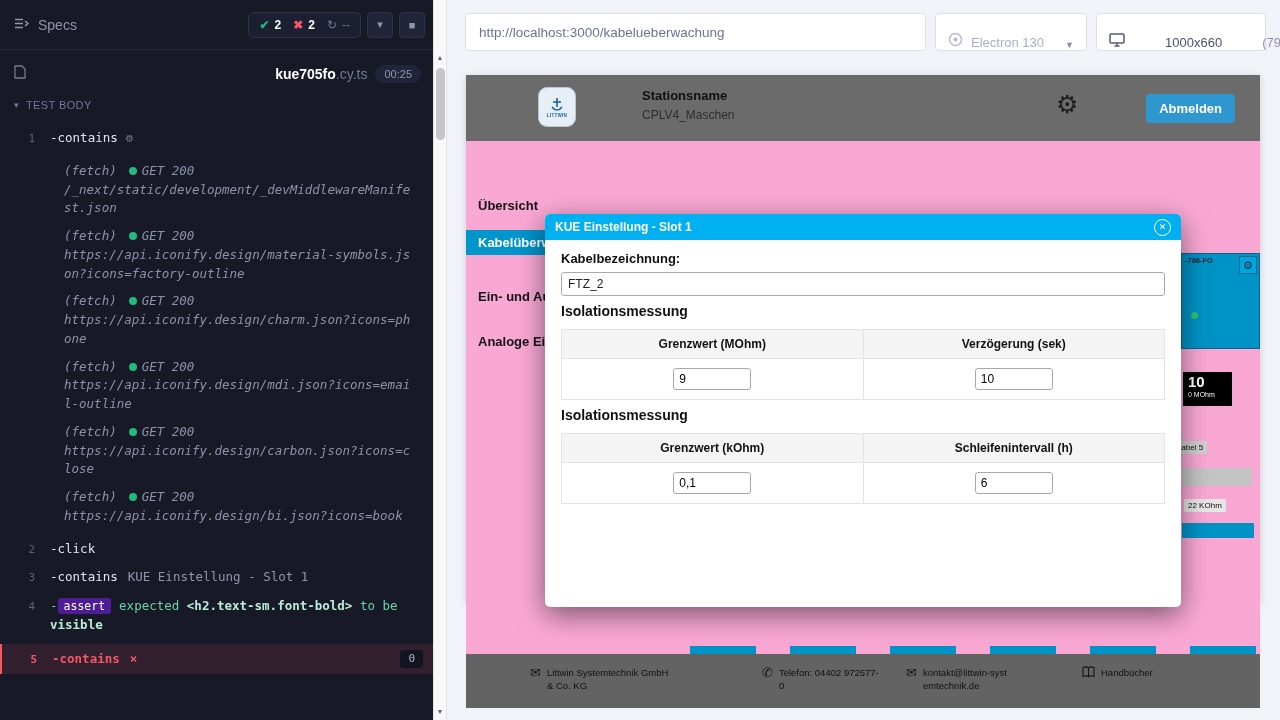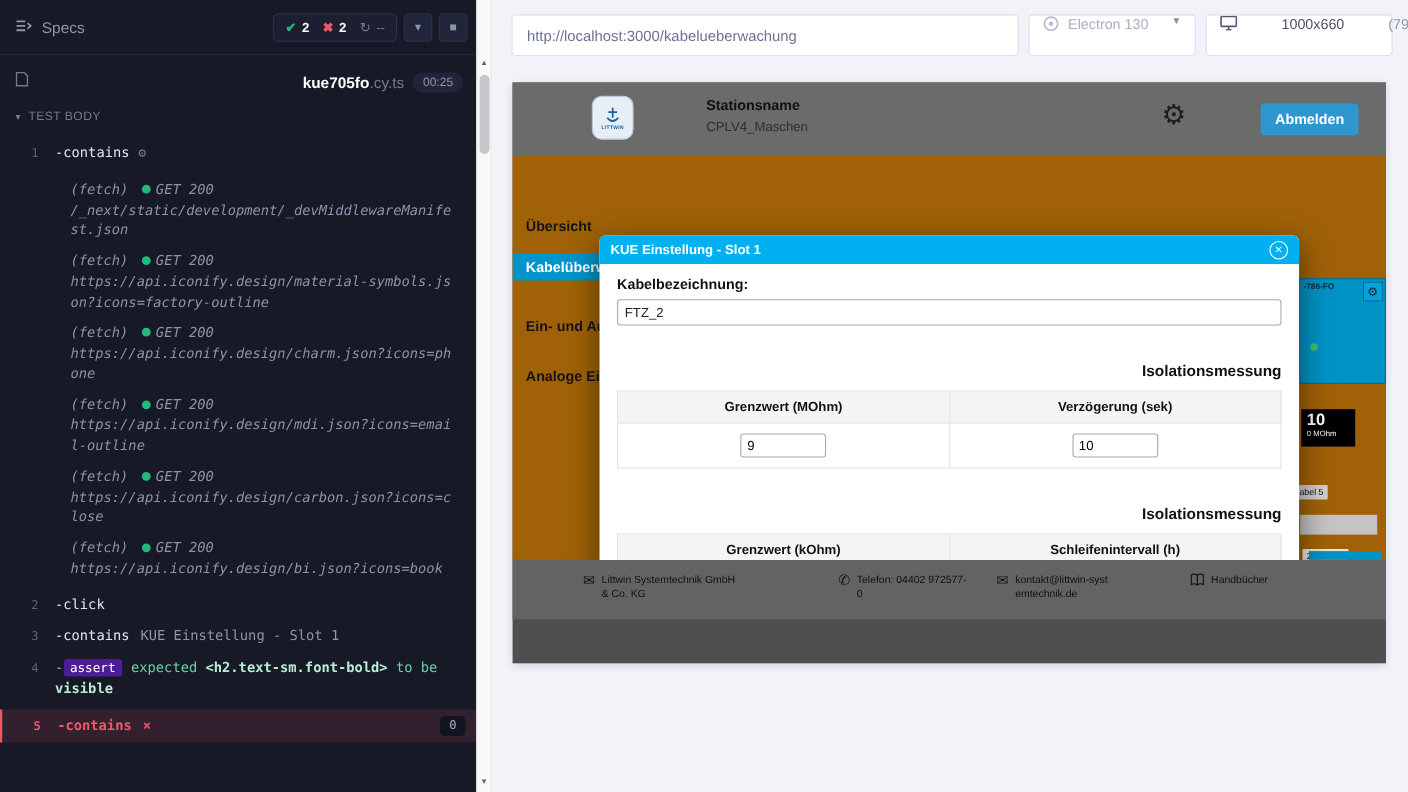--- a/index.html
+++ b/index.html
@@ -43,37 +43,37 @@
   
   .vscroll { width:14px; flex-shrink:0; background:#f8f8f8; border-left:1px solid #e2e2e6; border-right:1px solid #e2e2e6; position:relative; }
   .vs-arrow { position:absolute; left:0; width:100%; text-align:center; color:#5f6470; font-size:7px; }
   .vs-up { top:54px; } .vs-down { bottom:5px; }
   .vs-thumb { position:absolute; left:2px; top:68px; width:9px; height:72px; background:#c6c6c9; border-radius:5px; }
 
   
   .stage { flex:1; position:relative; background:#f2f3f8; }
   .toolbar { display:flex; gap:9px; padding:13px 14px 0 18px; align-items:center; }
   .url-box { flex:1; height:38px; background:#fff; border:1px solid #dcdfe8; border-radius:4px; display:flex; align-items:center; padding:0 13px; color:#6d7292; font-size:13.5px; }
-  .select { height:38px; background:#fff; border:1px solid #dcdfe8; border-radius:4px; display:flex; align-items:flex-start; gap:8px; padding:0 12px; font-size:13px; }
+  .select { height:38px; background:#fff; border:1px solid #dcdfe8; border-radius:4px; display:flex; align-items:flex-end; gap:8px; padding:0 12px; font-size:13px; }
   .browser-select { width:152px; color:#a9aec7; }
   .viewport-select { width:170px; color:#4b5068;gap:40px; }
   .dim { color:#9095ad; }
   .chev { margin-left:auto; color:#8a8fa8; font-size:9px; }
 
   
   .aut { position:absolute; left:19px; top:75px; width:794px; height:528px; background:#4f4f4f; box-shadow:0 2px 8px rgba(0,0,0,.15); }
   .app-header { height:66px; background:#6b6b6b; position:relative; }
   .logo { position:absolute; left:72px; top:12px; width:38px; height:40px; background:#e7eef5; border:1px solid #b9c6d6; border-radius:9px; display:flex; flex-direction:column; align-items:center; justify-content:center; gap:1px; }
   .logo-text { font-size:4.5px; font-weight:bold; color:#1464a0; letter-spacing:.3px; }
   .station { position:absolute; left:176px; top:13px; }
   .station-label { font-size:13px; font-weight:bold; color:#101010; }
   .station-value { font-size:12px; color:#2e2e2e; margin-top:5px; }
   .app-gear { position:absolute; left:590px; top:15px; font-size:25px; color:#1c1c1c; }
   .logout-btn { position:absolute; right:25px; top:19px; height:29px; padding:0 13px; background:#2f97cf; border:none; border-radius:4px; color:#fff; font-weight:bold; font-size:13px; }
-  .app-content { position:relative; height:368px; background:#a16207; overflow:hidden; }
+  .app-content { position:relative; height:513px; background:#f9a8d4; overflow:hidden; }
   .nav-item { position:absolute; left:0; width:112px; color:#141414; font-weight:bold; font-size:13px; padding:5px 0 5px 12px; white-space:nowrap; overflow:hidden; }
   .nav-active { background:#0095cb; color:#fff; }
 
   .frag-card { position:absolute; left:715px; top:112px; width:79px; height:96px; background:#0093c6; border:1px solid #036a8e; }
   .frag-title { font-size:7.5px; color:#0a2a3a; padding:2px 3px; font-weight:bold; }
   .frag-gear { position:absolute; right:2px; top:2px; width:18px; height:18px; background:#00a5dd; border:1px solid #036a8e; color:#0a2a3a; font-size:11px; display:flex; align-items:center; justify-content:center; }
   .frag-dot { position:absolute; left:9px; top:58px; width:7px; height:7px; border-radius:50%; background:#35c26a; }
   .black-box { position:absolute; left:717px; top:231px; width:49px; height:34px; background:#000; color:#fff; padding:2px 5px; }
   .bb-big { font-size:15px; font-weight:bold; line-height:1.1; }
   .bb-small { font-size:7px; }
@@ -82,21 +82,21 @@
   .cyan-frag { position:absolute; left:716px; top:382px; width:72px; height:15px; background:#0093c6; }
   .bfrag { position:absolute; bottom:0; width:66px; height:8px; background:#0093c6; }
 
   
   .modal { position:absolute; left:79px; top:73px; width:636px; height:393px; background:#fff; border-radius:5px; box-shadow:0 8px 28px rgba(0,0,0,.5); z-index:5; display:flex; flex-direction:column; }
   .modal-header { height:26px; background:#00b0f0; border-radius:5px 5px 0 0; color:#fff; font-weight:bold; font-size:12px; display:flex; align-items:center; padding:0 10px; flex-shrink:0; }
   .modal-close { margin-left:auto; width:17px; height:17px; border:1.5px solid #fff; border-radius:50%; color:#fff; font-size:9px; display:flex; align-items:center; justify-content:center; background:transparent; }
   .modal-body { padding:11px 16px 0; flex:1; }
   .modal-label { font-size:13px; font-weight:bold; color:#111; margin-bottom:6px; }
   .modal-input { width:100%; height:24px; border:1px solid #a9a9a9; border-radius:3px; font-size:12px; padding:0 6px; color:#222; font-family:"Liberation Sans",sans-serif; }
-  .section-title { text-align:right; font-weight:bold; font-size:14px; color:#111; margin-top:33px; }
+  .section-title { text-align:left; font-weight:bold; font-size:14px; color:#111; margin-top:7px; }
   table.mtable { width:100%; border-collapse:collapse; margin-top:10px; }
   .mtable th { background:#f4f4f4; border:1px solid #e3e3e3; font-size:12px; color:#111; padding:7px 0; font-weight:bold; }
   .mtable td { border:1px solid #e3e3e3; padding:9px 0; text-align:center; }
   .cell-input { width:78px; height:22px; border:1px solid #a9a9a9; border-radius:3px; font-size:12px; padding:0 5px; font-family:"Liberation Sans",sans-serif; }
 
   
   .app-footer { height:54px; background:#636363; position:relative; color:#101010; }
   .fcol { position:absolute; top:13px; display:flex; gap:6px; align-items:flex-start; font-size:9.5px; line-height:1.35; }
   .ficon { font-size:13px; line-height:1; margin-top:-1px; color:#141414; }
 </style>

